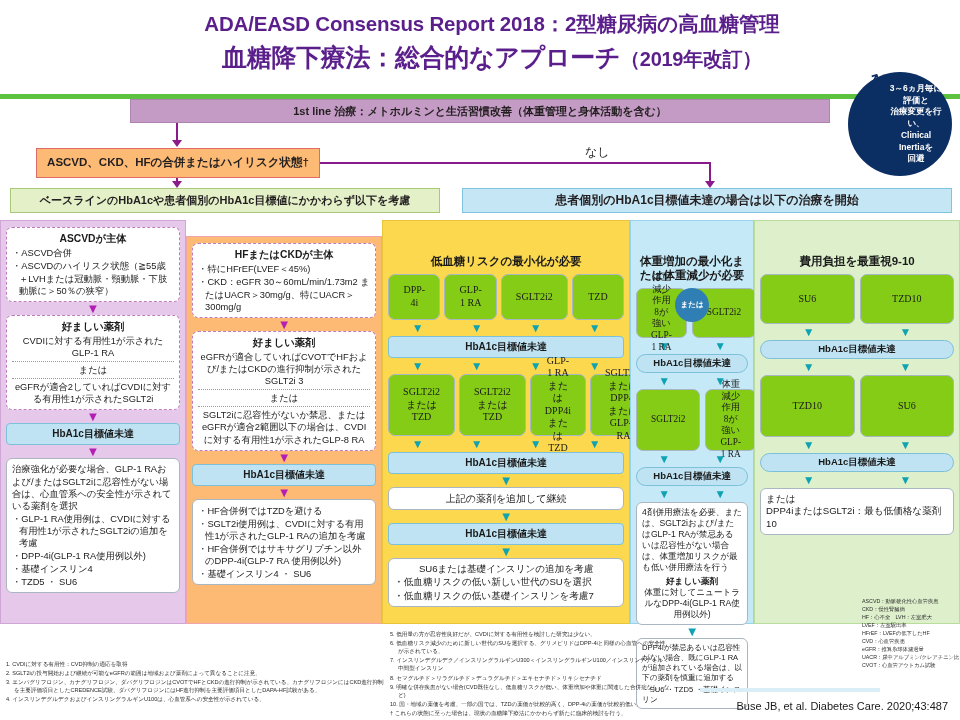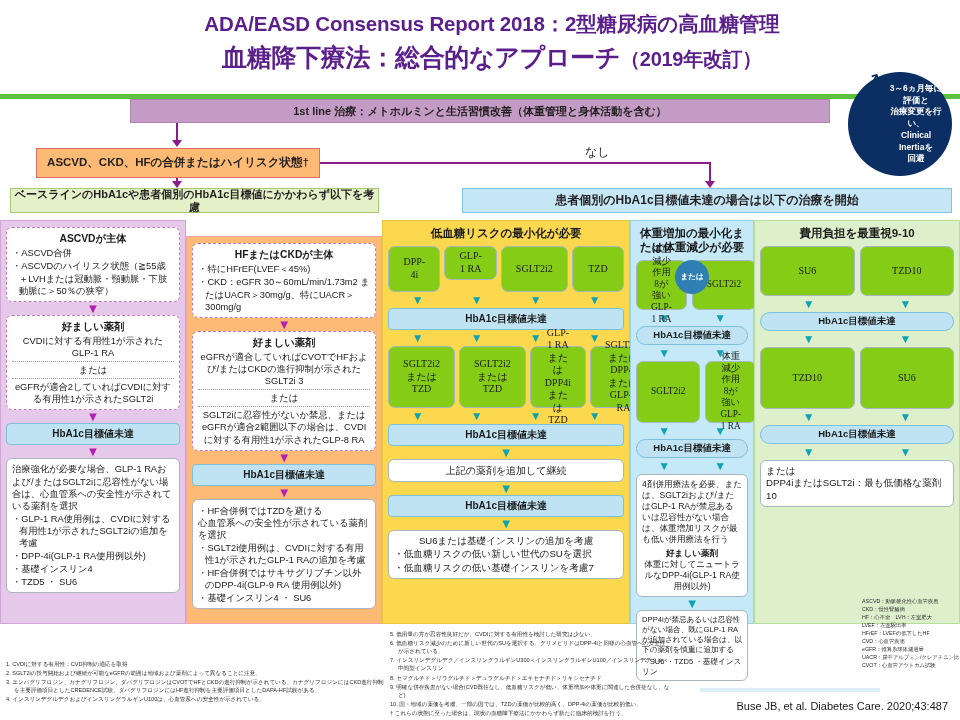--- a/index.html
+++ b/index.html
@@ -84,21 +84,21 @@
     left: 36px; top: 52px; width: 284px; height: 30px;
     background: #fdba74; color: #231f20;
     font-size: 11.5px;
     border: 1px solid #e06a66;
   }
   #nashi-label {
     position: absolute; left: 585px; top: 48px;
     font-size: 12px; color: #231f20; font-weight: normal;
   }
   #consider-bar {
-    left: 10px; top: 92px; width: 369px; height: 25px;
+    left: 10px; top: 92px; width: 430px; height: 25px;
     background: #e3f0c8; color: #231f20;
     font-size: 11px; border: 1px solid #a8c97a;
   }
   #start-bar {
     left: 462px; top: 92px; width: 490px; height: 25px;
     background: #c5e6f5; color: #231f20;
     font-size: 12px; border: 1px solid #7fc4e0;
   }
 
   
@@ -123,20 +123,21 @@
     position: absolute;
     left: 0; top: 220px;
     width: 960px; height: 404px;
     display: flex;
   }
   .col { position: relative; padding: 6px 5px 0 5px; }
   .col-title {
     text-align: center; font-weight: bold;
     font-size: 11.5px; line-height: 1.2;
     margin-bottom: 5px;
+    margin-top: 28px;
   }
 
   #col-ascvd  { width: 188px; background: #e6c8ea; border:1px solid #cfa6d6; }
   #col-hfckd  { width: 198px; background: #fdba74; border:1px solid #f0a4ae;margin-top:16px; }
   #col-hypo   { width: 248px; background: #fbd84e; border:1px solid #e8c63c; }
   #col-weight { width: 124px; background: #c6e9f7; border:1px solid #97d4ec; }
   #col-cost   { width: 208px; background: #ddf0cb; border:1px solid #b8dd9c; }
 
   
   .card {
@@ -324,34 +325,33 @@
       <div class="sep"></div>
       <div class="ctr">SGLT2iに忍容性がないか禁忌、またはeGFRが適合2範囲以下の場合は、CVDIに対する有用性1が示されたGLP-8 RA</div>
     </div>
     <div class="dn violet">▼</div>
     <div class="hba1c">HbA1c目標値未達</div>
     <div class="dn violet">▼</div>
     <div class="card">
       <ul>
         <li>HF合併例ではTZDを避ける</li>
       </ul>
-      <div>心血管系への安全性が示されている薬剤を選択</div>
       <ul>
         <li>SGLT2i使用例は、CVDIに対する有用性1が示されたGLP-1 RAの追加を考慮</li>
-        <li>HF合併例ではサキサグリプチン以外のDPP-4i(GLP-9 RA 使用例以外)</li>
+        <li>HF合併例ではサキサグリプチン以外のDPP-4i(GLP-7 RA 使用例以外)</li>
         <li>基礎インスリン4 ・ SU6</li>
       </ul>
     </div>
   </div>
 
   <div class="col" id="col-hypo">
     <div class="col-title">低血糖リスクの最小化が必要</div>
     <div class="row4">
       <div class="drugbox" style="height:46px">DPP-4i</div>
-      <div class="drugbox" style="height:34px">GLP-1 RA</div>
+      <div class="drugbox" style="height:46px">GLP-1 RA</div>
       <div class="drugbox" style="height:46px">SGLT2i2</div>
       <div class="drugbox" style="height:46px">TZD</div>
     </div>
     <div class="arrowrow" style="margin:3px 0">
       <div>▼</div>
         <div>▼</div>
         <div>▼</div>
         <div>▼</div>
     </div>
     <div class="hba1c">HbA1c目標値未達</div>

